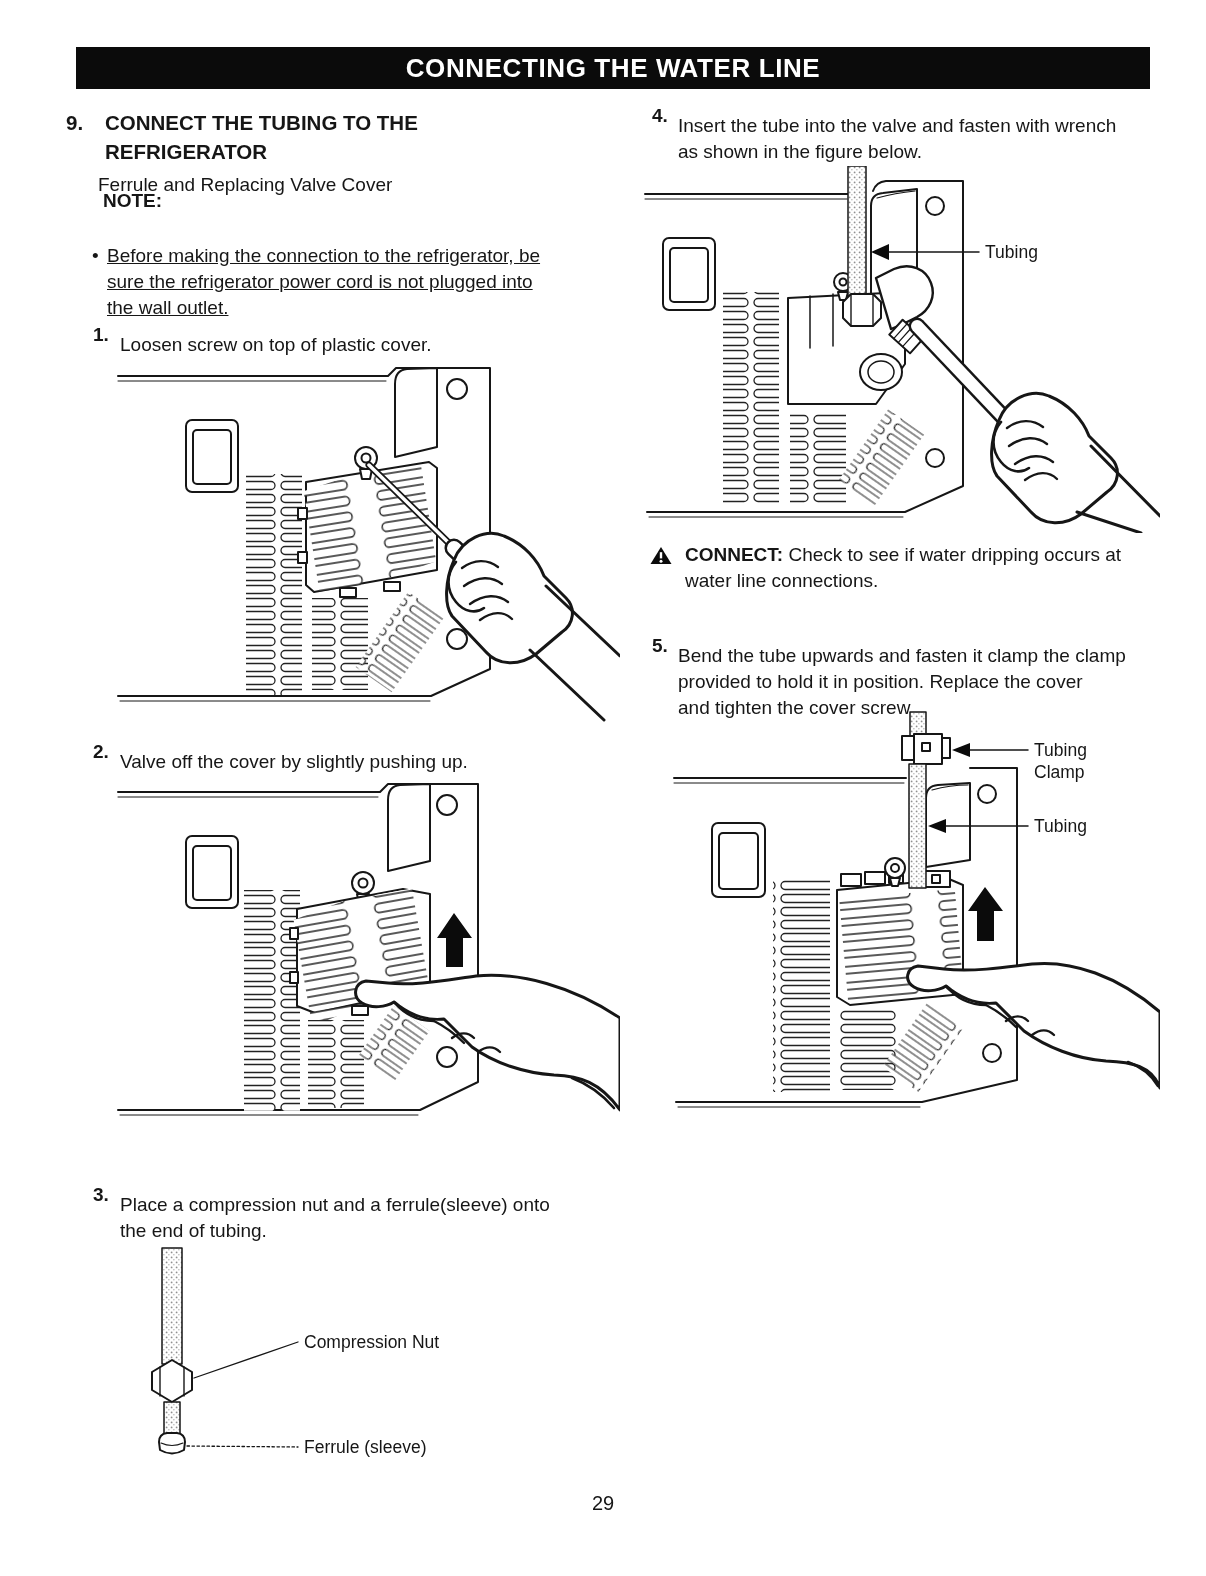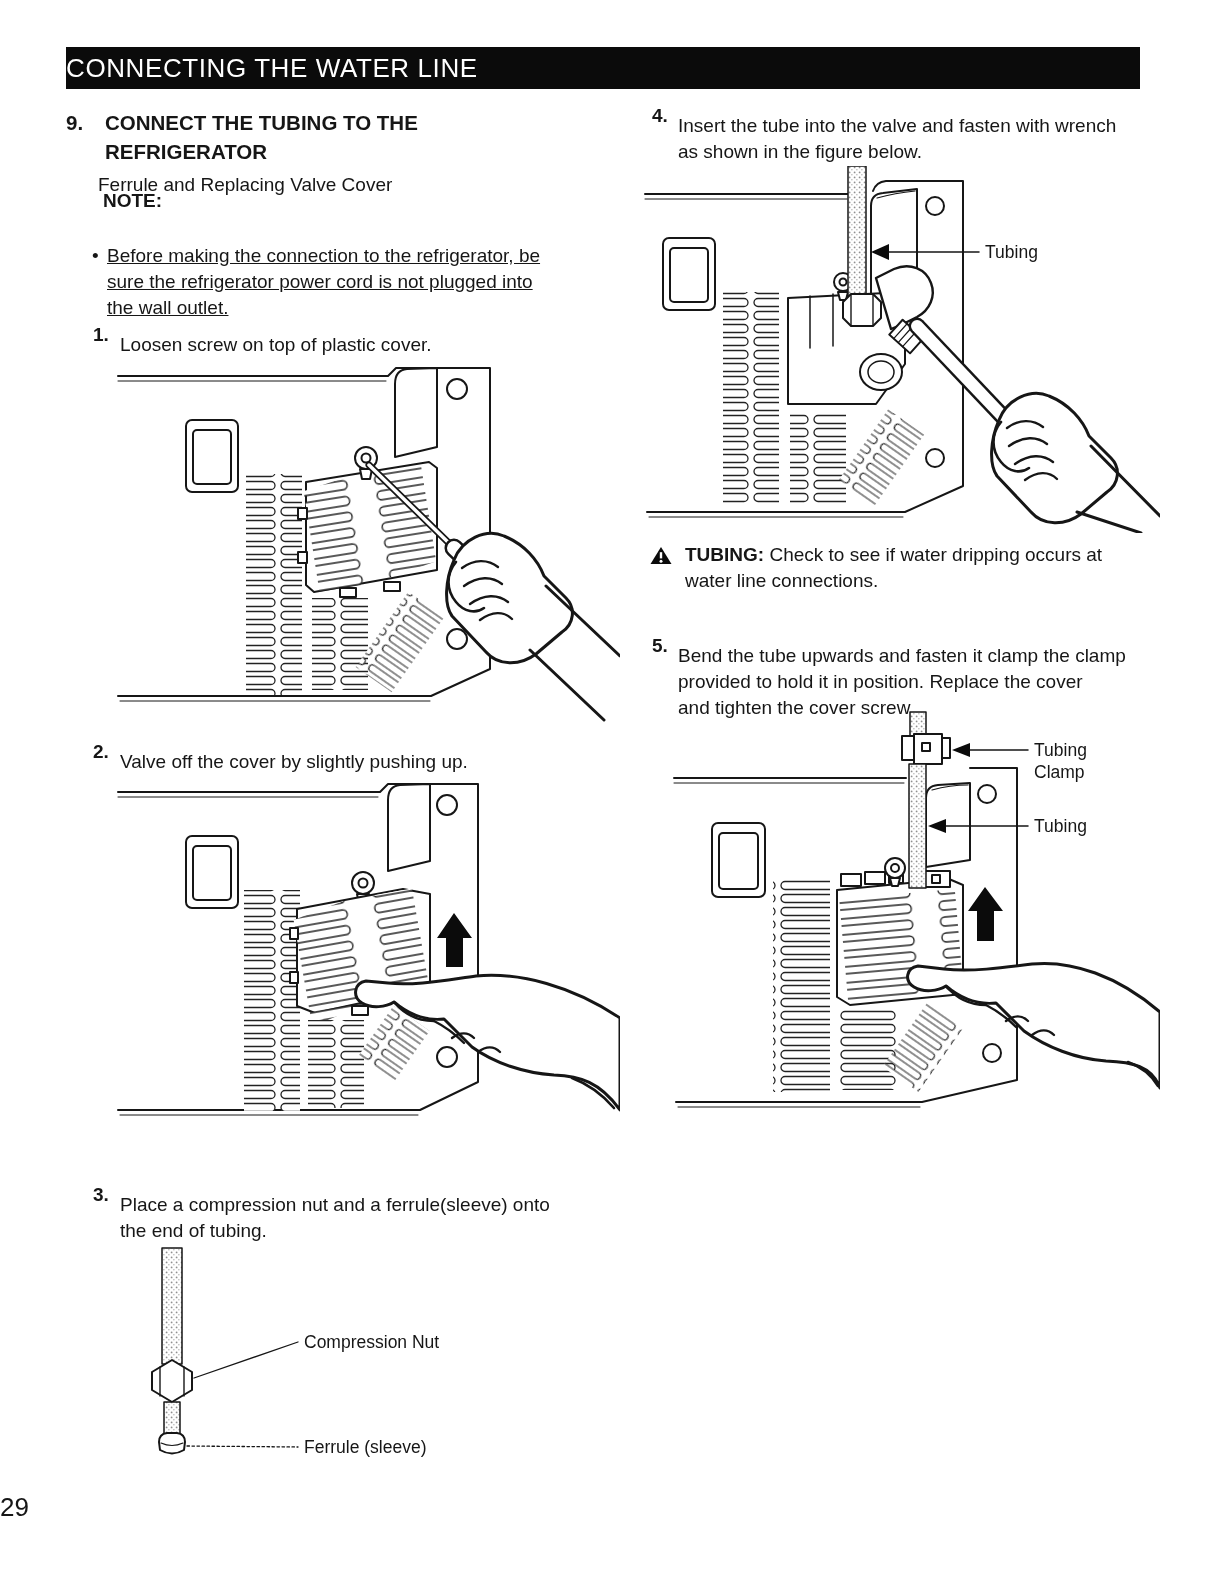--- a/index.html
+++ b/index.html
@@ -2,44 +2,44 @@
 <html><head>
 <meta charset="utf-8">
 <style>
   html,body { margin:0; padding:0; }
   body {
     width:1206px; height:1576px; background:#ffffff; position:relative;
     font-family:"Liberation Sans", sans-serif; color:#161616;
     overflow:hidden;
   }
   .header-bar {
-    position:absolute; left:66px; top:47px; width:1074px; height:42px;
-    background:#0b0b0b; color:#ffffff; display:flex; align-items:center; 
-    font-weight:normal; font-size:26px; letter-spacing:0.6px;
+    position:absolute; left:76px; top:47px; width:1074px; height:42px;
+    background:#0b0b0b; color:#ffffff; display:flex; align-items:center; justify-content:center;
+    font-weight:bold; font-size:26px; letter-spacing:0.6px;
   }
   .sec-title { position:absolute; left:66px; top:108px; display:flex; font-weight:bold; font-size:20.5px; line-height:29px; }
   .sec-title .num { width:39px; }
   .sec-title .txt { white-space:pre-line; width:420px; }
   .body-text { font-size:19px; line-height:26px; }
   .subtitle { position:absolute; left:98px; top:172px; }
   .note-label { position:absolute; left:103px; top:188px; font-weight:bold; }
   .bullet { position:absolute; left:92px; top:243px; display:flex; }
   .bullet .dot { width:15px; }
   .bullet .txt { width:495px; white-space:pre-line;text-decoration:underline; }
   .step { position:absolute; display:flex; }
   .step .num { font-weight:bold; width:27px; flex:none; }
   .step .txt { white-space:pre-line;margin-top:10px; }
   .step-r .num { width:26px; }
   .caution { position:absolute; left:650px; top:542px; width:510px; padding-left:35px; box-sizing:border-box; }
   .caution .warn { position:absolute; left:0; top:4px; }
   .caution .cau-label { font-weight:bold; }
   .caution .txt { white-space:pre-line; }
   .fig { position:absolute; }
   .fig text { font-family:"Liberation Sans", sans-serif; font-size:17.5px; fill:#161616; }
-  .page-num { position:absolute; left:0; top:1492px; width:1206px; font-size:26px; }
+  .page-num { position:absolute; left:0; top:1492px; width:1206px; text-align:center; font-size:20px; }
 </style>
 </head>
 <body>
 
 <svg width="0" height="0" style="position:absolute" aria-hidden="true">
   <defs>
     <pattern id="pSlots" width="60" height="13" patternUnits="userSpaceOnUse">
       <rect x="1" y="2.5" width="54" height="8" rx="4" fill="#ffffff" stroke="#222222" stroke-width="1.3"></rect>
     </pattern>
     <pattern id="pSlotsTiny" width="48" height="12" patternUnits="userSpaceOnUse">
@@ -285,21 +285,21 @@
   </g>
   <text x="352" y="92">Tubing</text>
 </svg>
 
 <div class="caution body-text">
   <svg class="warn" width="22" height="19" viewBox="0 0 22 19">
     <polygon points="11,1 21.5,18 0.5,18" fill="#0b0b0b"></polygon>
     <rect x="9.8" y="6.2" width="2.4" height="6.2" fill="#ffffff"></rect>
     <circle cx="11" cy="15.2" r="1.5" fill="#ffffff"></circle>
   </svg>
-  <span class="cau-label">TUBING:</span><span class="txt"> Check to see if water dripping occurs at
+  <span class="cau-label">CONNECT:</span><span class="txt"> Check to see if water dripping occurs at
 water line connections.</span>
 </div>
 
 <div class="step step-r body-text" style="left:652px; top:633px;">
   <span class="num">5.</span>
   <span class="txt" style="width:475px">Bend the tube upwards and fasten it clamp the clamp
 provided to hold it in position. Replace the cover
 and tighten the cover screw.</span>
 </div>
 

